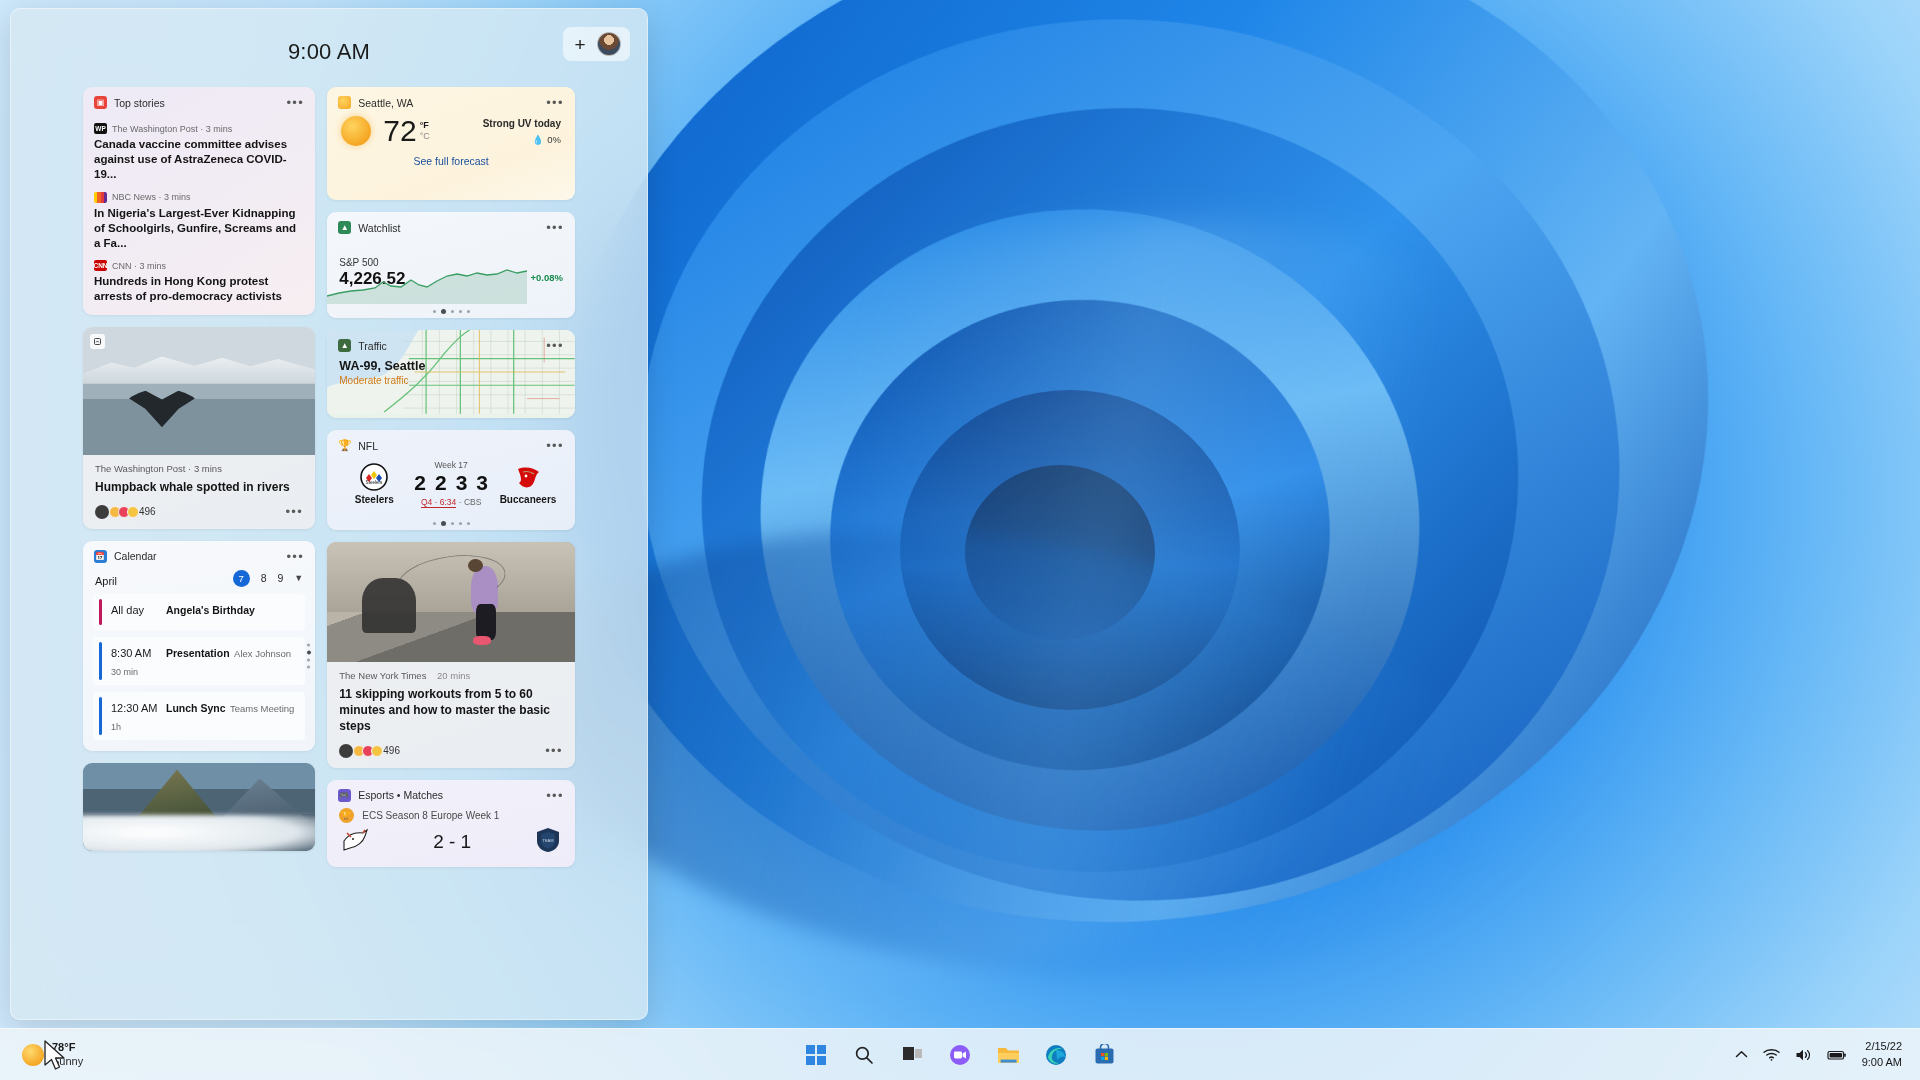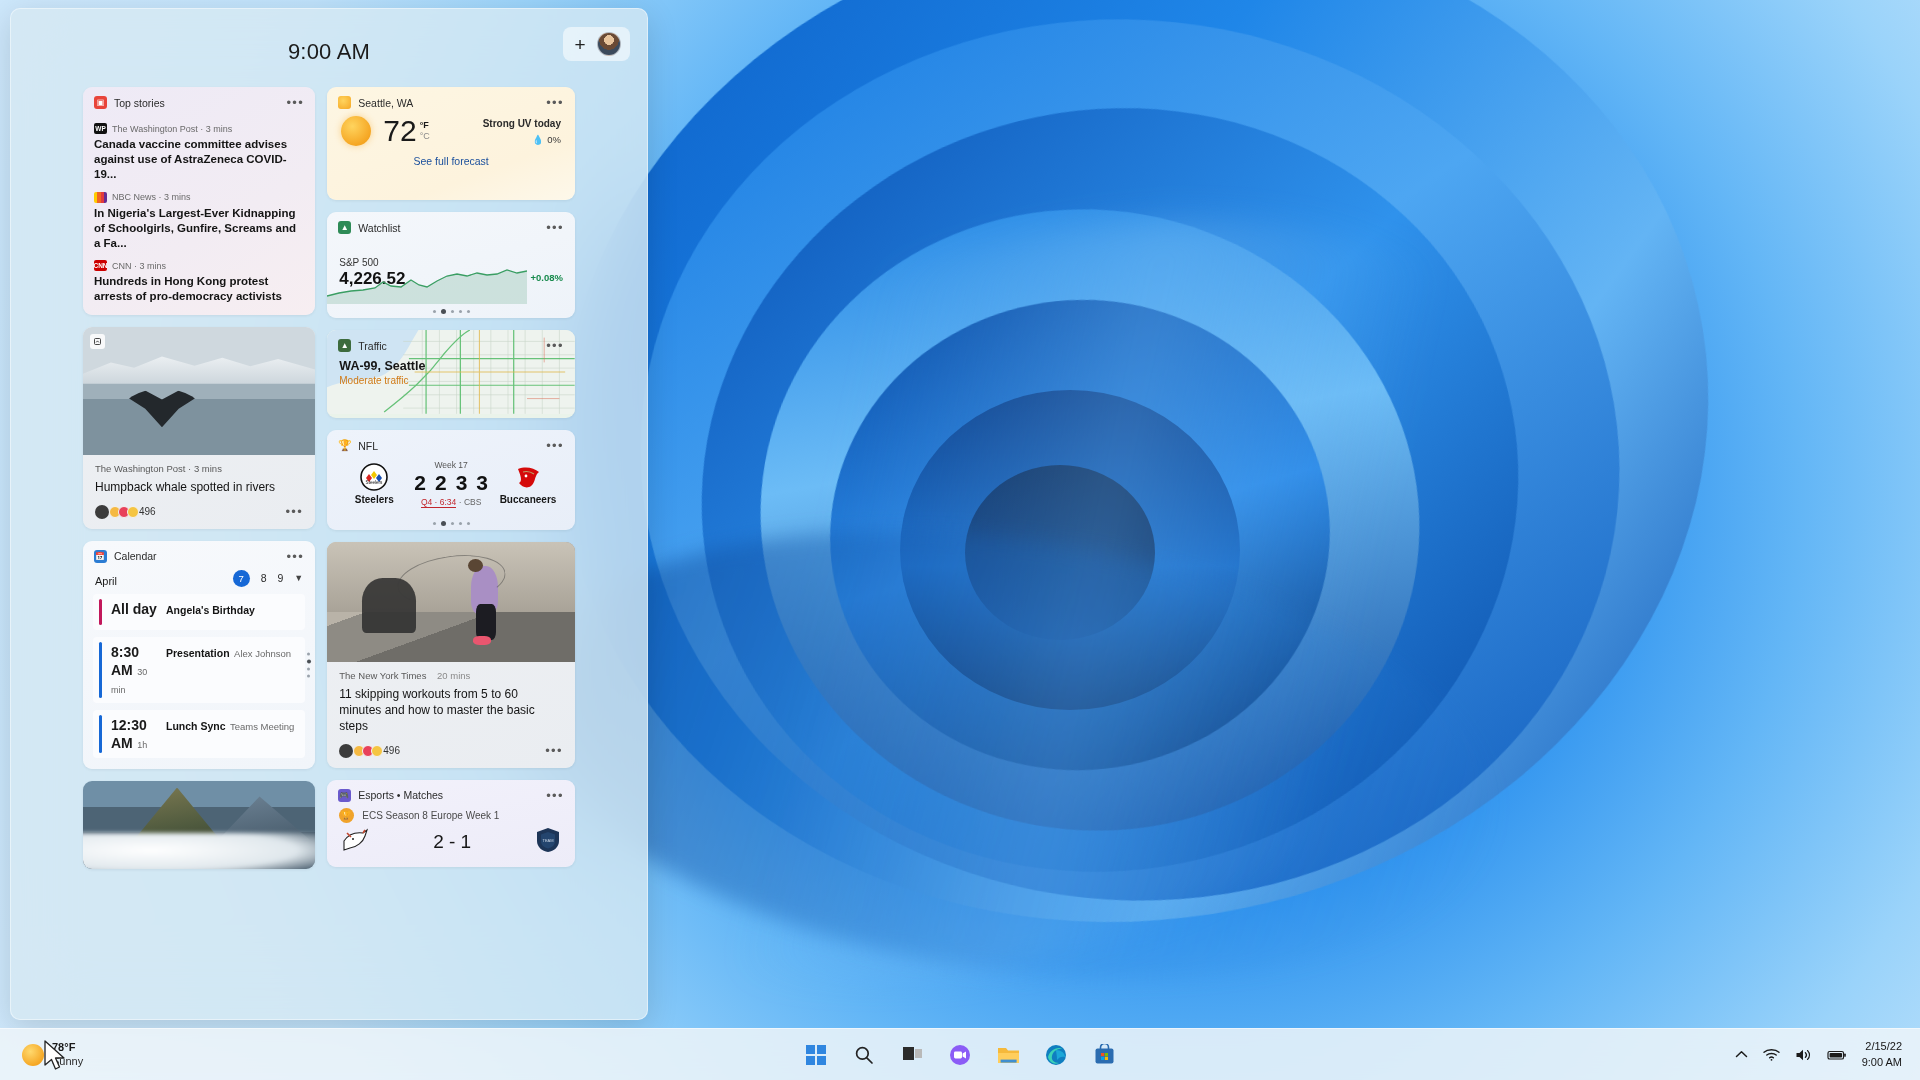--- a/index.html
+++ b/index.html
@@ -162,41 +162,41 @@
   .status { font-size:8.5px; margin-top:2px; }
   .status .q { color:#c1272d; border-bottom:1px solid #c1272d; }
   .status .net { color:#666; }
 
   
   .c-photo { background:linear-gradient(160deg,#eef0f3,#eaedf1); }
   .photo { width:100%; height:128px; position:relative; overflow:hidden; }
   .saveico { position:absolute; left:7px; top:7px; width:15px;height:15px;border-radius:3px;
              background:rgba(255,255,255,.85); display:flex;align-items:center;justify-content:center; }
   .p-src { font-size:9.5px; color:#5a5a5a; padding:8px 12px 0 12px; }
-  .p-head { font-size:12px; font-weight:normal; color:#141414; padding:5px 12px 0 12px; line-height:1.35; }
+  .p-head { font-size:12px; font-weight:bold; color:#141414; padding:5px 12px 0 12px; line-height:1.35; }
   .reactions { display:flex; align-items:center; padding:9px 12px 10px 12px; }
   .rface { width:14px;height:14px;border-radius:50%;background:#3c3c3c;position:relative; }
   .remo { display:flex; }
   .remo span { width:12px;height:12px;border-radius:50%;margin-left:-3px;display:block;border:1.2px solid #f2f2f2; }
   .rcount { font-size:10px; color:#333; }
   .reactions .dots { margin-left:auto; }
 
   
   .c-cal { background:linear-gradient(170deg,#f7f9fc,#f1f5fa); }
   .calhead { display:flex; align-items:flex-end; padding:2px 12px 0 12px; }
   .calmonth { font-size:11px; color:#1c1c1c; flex:1; }
   .caldays { display:flex; align-items:center; gap:11px; font-size:10.5px; color:#2a2a2a; }
   .caldays .d.sel { background:#1668d6; color:#fff; width:17px;height:17px;border-radius:50%;
                     display:flex;align-items:center;justify-content:center;font-size:9.5px; }
   .chev { color:#444; font-size:9px; }
   .evt { display:flex; align-items:stretch; background:#fbfcfe; margin:7px 10px 0 10px;
          border-radius:4px; overflow:hidden; min-height:36px; }
   .ebar { width:3px; flex:0 0 auto; margin:5px 0 5px 6px; border-radius:2px; }
   .etime { width:56px; padding:6px 0 6px 9px; }
-  .et1 { font-size:14px; font-weight:bold; color:#1a1a1a; }
+  .et1 { font-size:11px; font-weight:normal; color:#1a1a1a; }
   .et2 { font-size:9px; color:#6a6a6a; margin-top:1px; }
   .ebody { padding:6px 8px; }
   .eb1 { font-size:10.5px; color:#141414; font-weight:bold; }
   .eb2 { font-size:9.5px; color:#6a6a6a; margin-top:1px; }
   .vpager { position:absolute; right:4px; top:50%; transform:translateY(-10%); display:flex; flex-direction:column; gap:4px; }
   .vpager i { width:3px;height:3px;border-radius:50%;background:#9aa2ab;display:block; }
   .vpager i.on { width:4px;height:4px;background:#4a4f55; }
 
   
   .c-esp { background:linear-gradient(170deg,#f2f1fb,#edecf8); }

